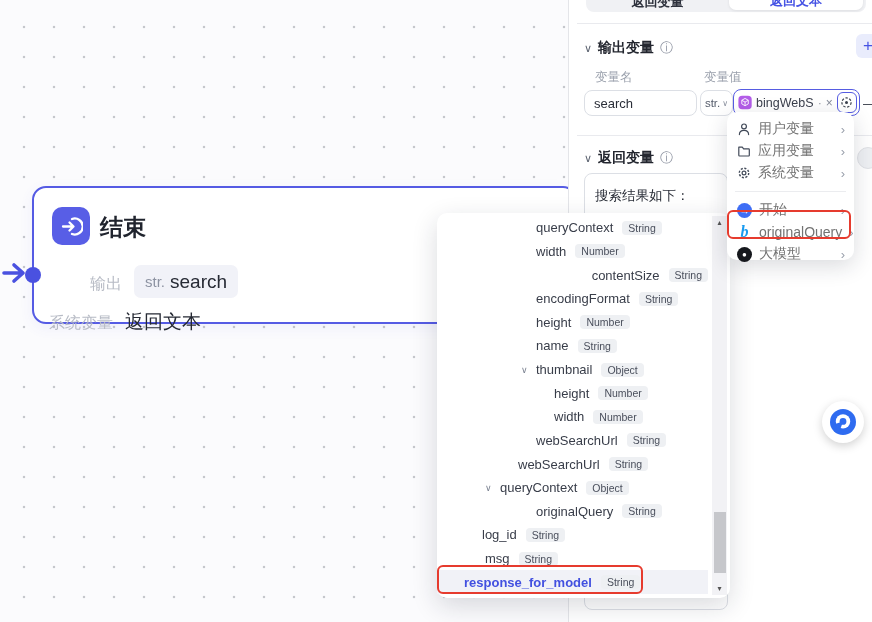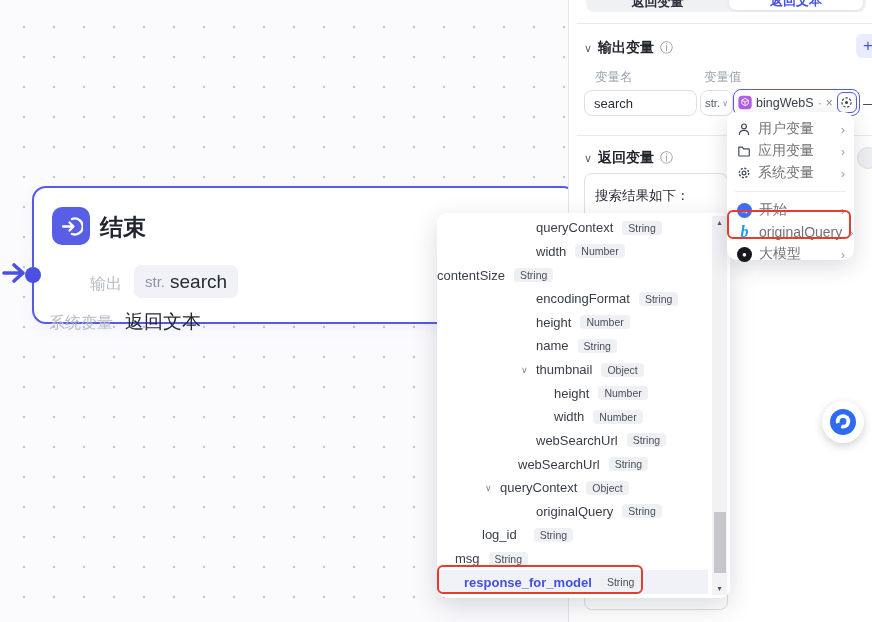--- a/index.html
+++ b/index.html
@@ -253,21 +253,21 @@
       <span class="fname">queryContext</span>
       <span class="badge">String</span>
     </div>
 
     <div class="srow" style="padding-left: 99px;">
 
       <span class="fname">width</span>
       <span class="badge">Number</span>
     </div>
 
-    <div class="srow" style="">
+    <div class="srow" style="padding-left: 99px; justify-content: flex-end;">
 
       <span class="fname">contentSize</span>
       <span class="badge">String</span>
     </div>
 
     <div class="srow" style="padding-left: 99px;">
 
       <span class="fname">encodingFormat</span>
       <span class="badge">String</span>
     </div>
@@ -319,27 +319,27 @@
       <span class="fname">queryContext</span>
       <span class="badge">Object</span>
     </div>
 
     <div class="srow" style="padding-left: 99px;">
 
       <span class="fname">originalQuery</span>
       <span class="badge">String</span>
     </div>
 
-    <div class="srow" style="padding-left: 45px; gap: 8px;">
+    <div class="srow" style="padding-left: 45px;">
 
       <span class="fname">log_id</span>
       <span class="badge">String</span>
     </div>
 
-    <div class="srow" style="padding-left: 18px;">
+    <div class="srow" style="padding-left: 48px;">
 
       <span class="fname">msg</span>
       <span class="badge">String</span>
     </div>
 
     <div class="srow hl" style="padding-left: 27px;">
 
       <span class="fname">response_for_model</span>
       <span class="badge">String</span>
     </div>

